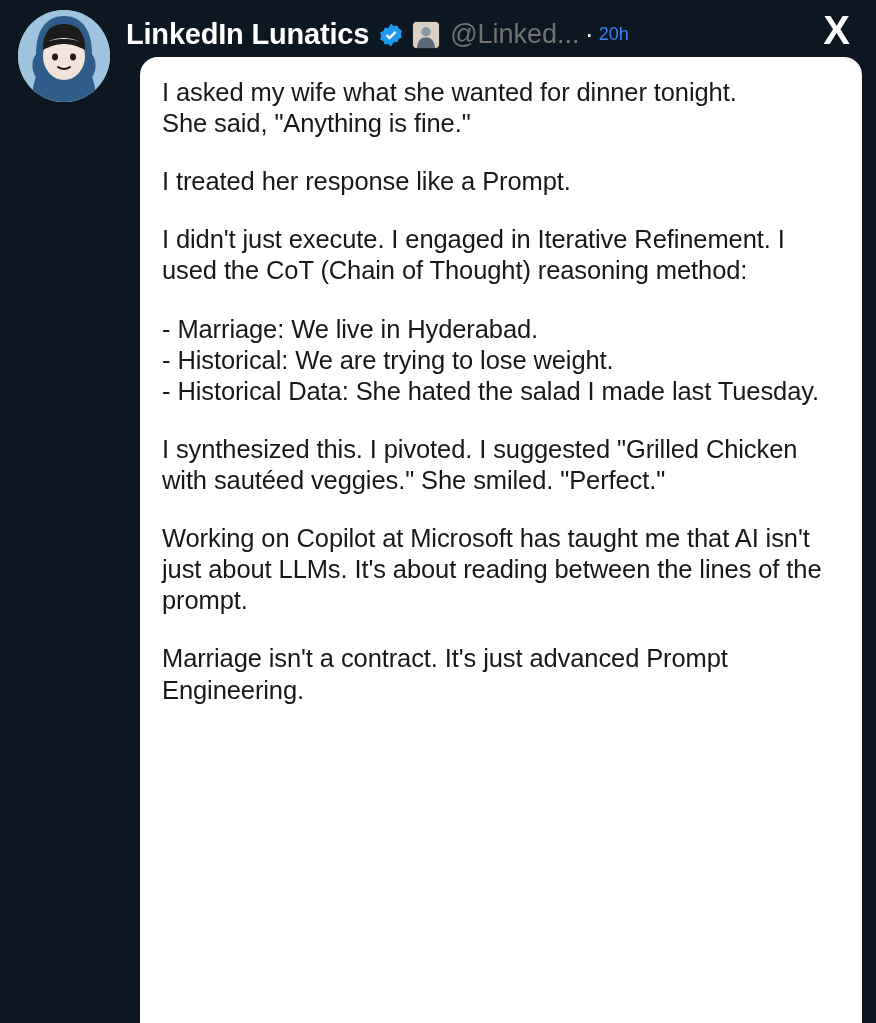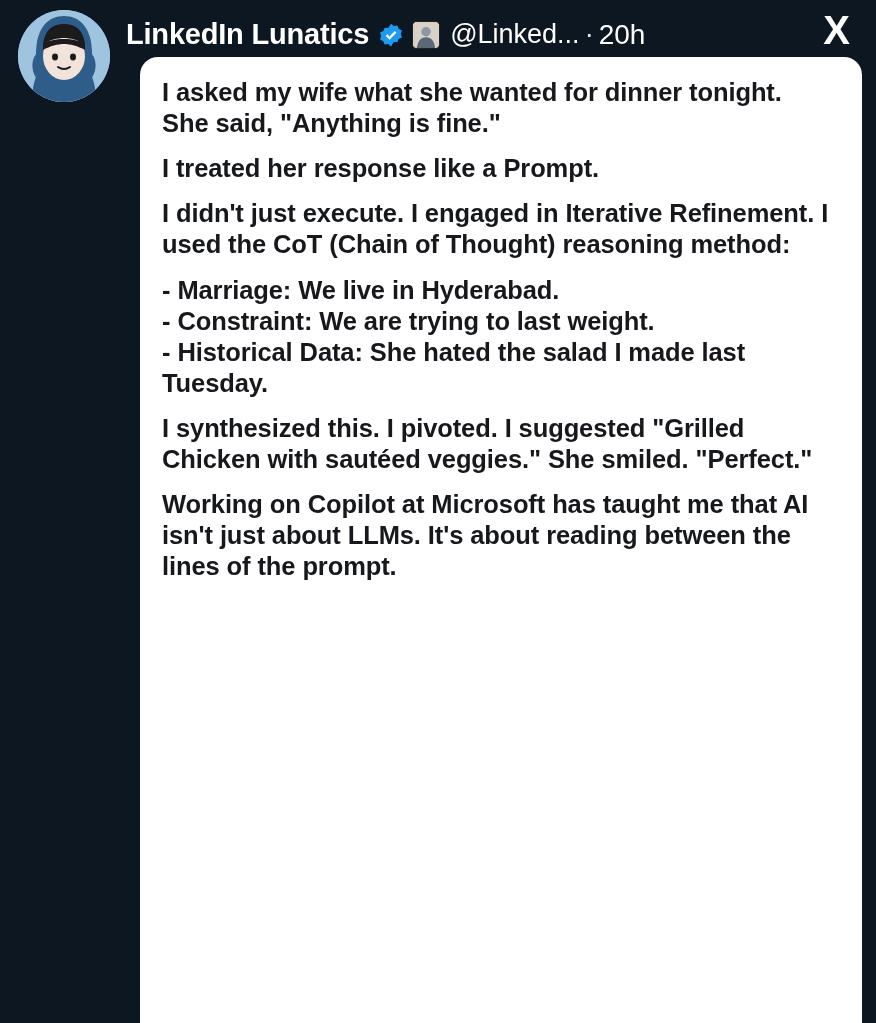--- a/index.html
+++ b/index.html
@@ -69,33 +69,33 @@
     height: 26px;
     margin-left: 8px;
     border-radius: 5px;
     overflow: hidden;
     flex: 0 0 26px;
     background: #c9a07a;
     border: 1px solid #222;
   }
   .mini-badge svg { display: block; width: 100%; height: 100%; }
   .handle {
-    color: #ffffff;
+    color: #737373;
     font-size: 27px;
     margin-left: 10px;
     font-weight: 400;
   }
   .dot-sep {
     color: #e7e9ea;
     font-size: 27px;
     margin: 0 5px;
   }
   .timestamp {
-    color: #ffffff;
-    font-size: 28px;
+    color: #3b82f6;
+    font-size: 18px;
   }
   .x-logo {
     flex: 0 0 auto;
     margin-left: auto;
     color: #ffffff;
     font-size: 40px;
     font-weight: bold;
     line-height: 1;
     padding-right: 8px;
     margin-top: 2px;
@@ -113,24 +113,23 @@
     box-sizing: border-box;
     padding: 20px 22px 0 22px;
     overflow: hidden;
   }
   .card p {
     margin: 0;
     color: #16181c;
     font-size: 25.5px;
     line-height: 1.22;
     letter-spacing: -0.1px;
-    font-weight: bold;
   }
   .card p.gap {
-    margin-top: 14px;
+    margin-top: 27px;
   }
   .emoji {
     font-family: "DejaVu Sans", sans-serif;
   }
 </style>
 </head>
 <body>
 
 <div class="post">
 
@@ -177,19 +176,20 @@
 
     <div class="x-logo">X</div>
   </div>
 
   <div class="card">
     <p>I asked my wife what she wanted for dinner tonight.</p>
     <p>She said, "Anything is fine."</p>
     <p class="gap">I treated her response like a Prompt.</p>
     <p class="gap">I didn't just execute. I engaged in Iterative Refinement. I used the CoT (Chain of Thought) reasoning method:</p>
     <p class="gap">- Marriage: We live in Hyderabad.</p>
-    <p>- Constraint: We are trying to last weight.</p>
+    <p>- Historical: We are trying to lose weight.</p>
     <p>- Historical Data: She hated the salad I made last Tuesday.</p>
     <p class="gap">I synthesized this. I pivoted. I suggested "Grilled Chicken with sautéed veggies." She smiled. "Perfect."</p>
     <p class="gap">Working on Copilot at Microsoft has taught me that AI isn't just about LLMs. It's about reading between the lines of the prompt.</p>
+    <p class="gap">Marriage isn't a contract. It's just advanced Prompt Engineering.</p>
   </div>
 
 </div>
 
 </body></html>

